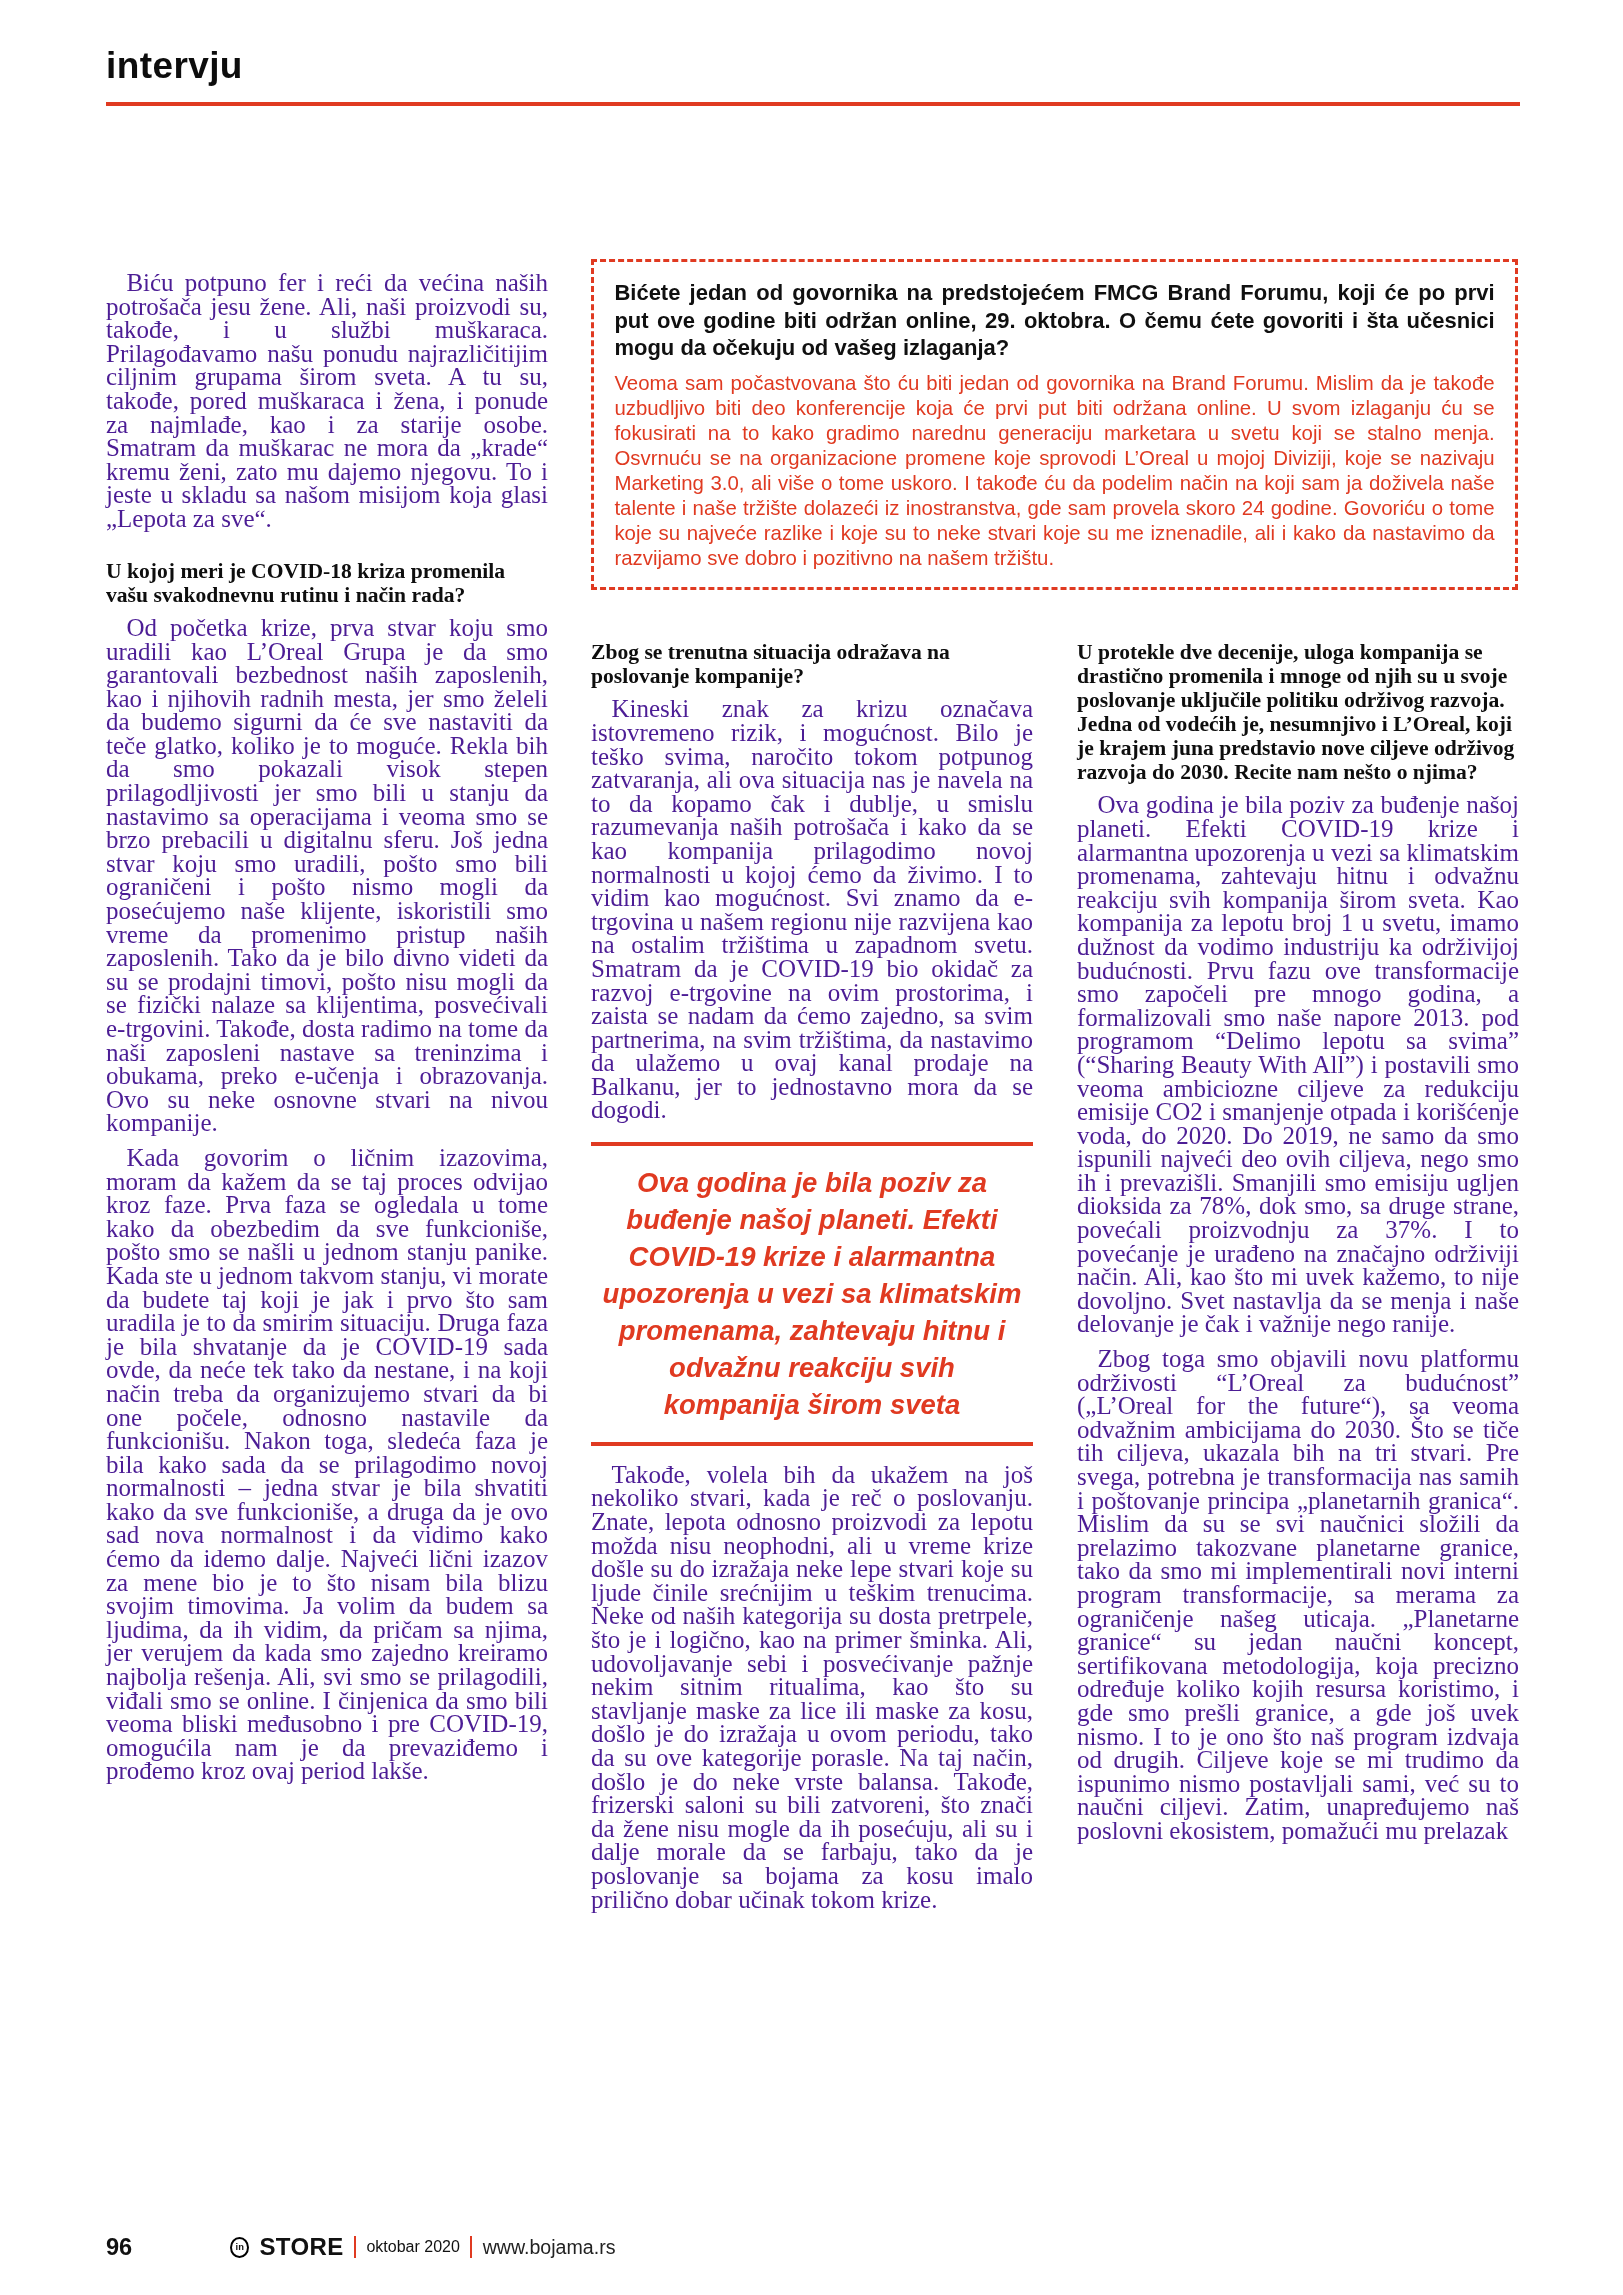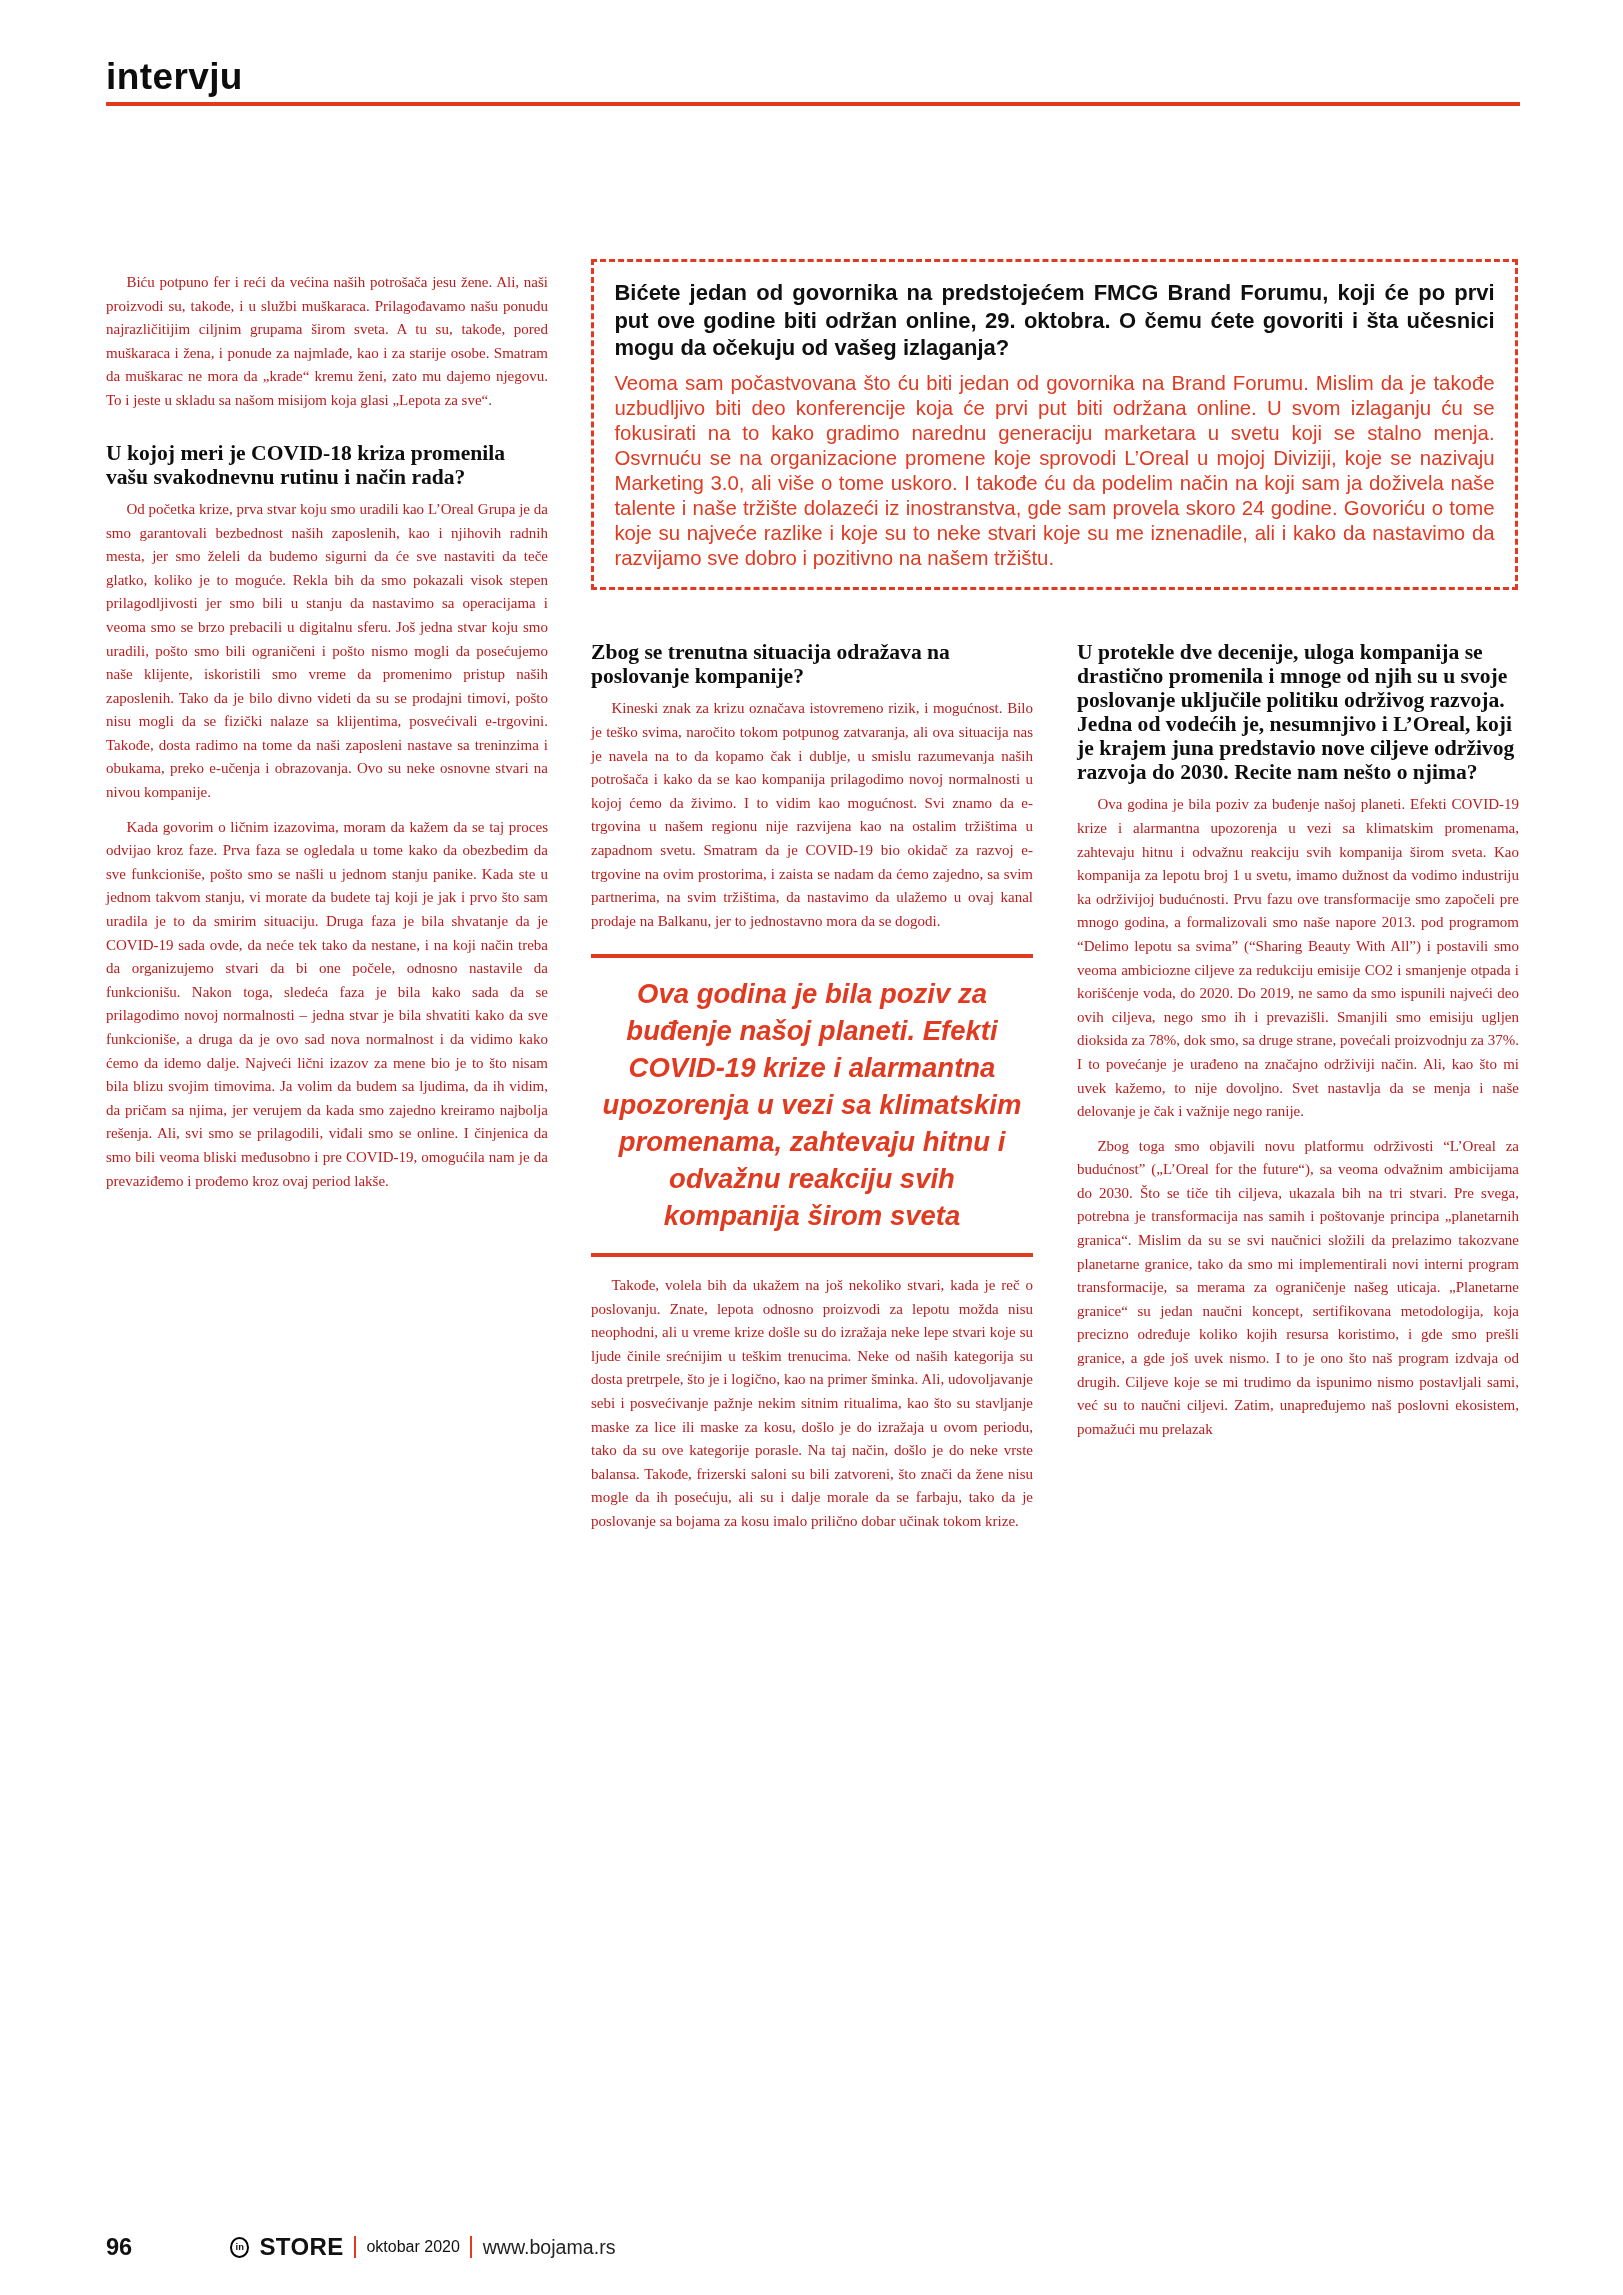--- a/index.html
+++ b/index.html
@@ -5,39 +5,39 @@
   * { margin:0; padding:0; box-sizing:border-box; }
   html,body { background:#ffffff; }
   body {
     width:1623px; height:2295px; position:relative; overflow:hidden;
     font-family:"Liberation Serif", serif; color:#161616;
   }
   .page { position:absolute; inset:0; }
 
   
   .section-title {
-    position:absolute; left:106px; top:56px;
+    position:absolute; left:106px; top:45px;
     font-family:"Liberation Sans", sans-serif; font-weight:bold;
     font-size:37px; letter-spacing:0.4px; color:#0d0d0d;text-align:center;
   }
   .header-rule {
     position:absolute; left:106px; top:102px; width:1414px; height:3.9px;
     background:#e03a21;
   }
 
   
   .col { position:absolute; width:442px; }
   .col h2 {
     font-size:21.6px; line-height:24px; font-weight:bold;
     margin:28px 0 9.4px; color:#0e0e0e;
   }
   .col h2:first-child { margin-top:0; }
   .col p {
-    font-size:15px; line-height:23.6px; text-align:justify;
-    text-indent:20.4px; margin:0 0 11px; color:#b91c1c;
+    font-size:25px; line-height:23.6px; text-align:justify;
+    text-indent:20.4px; margin:0 0 11px; color:#4c1d95;
   }
   .col1 { left:106px;  top:271px; }
   .col2 { left:591px;  top:640px; }
   .col3 { left:1077px; top:640px; }
 
   
   .qbox {
     position:absolute; left:591px; top:259px; width:927px;
     border:3.1px dashed #e03a21; padding:17.3px 20.4px 15.7px;
     font-family:"Liberation Sans", sans-serif; background:#ffffff;

